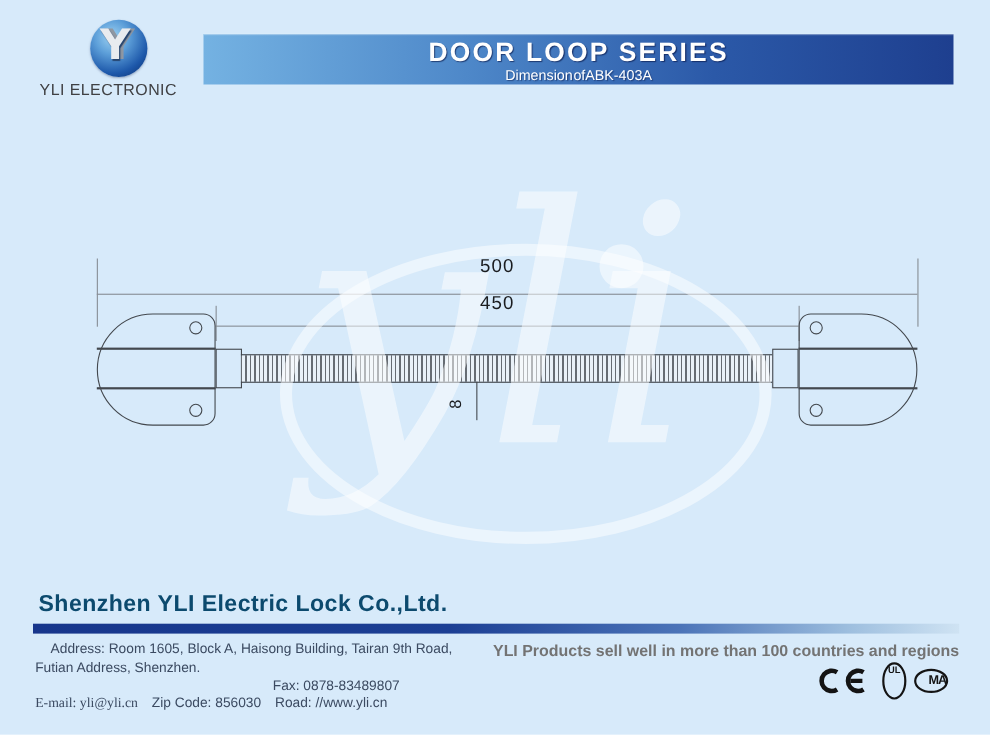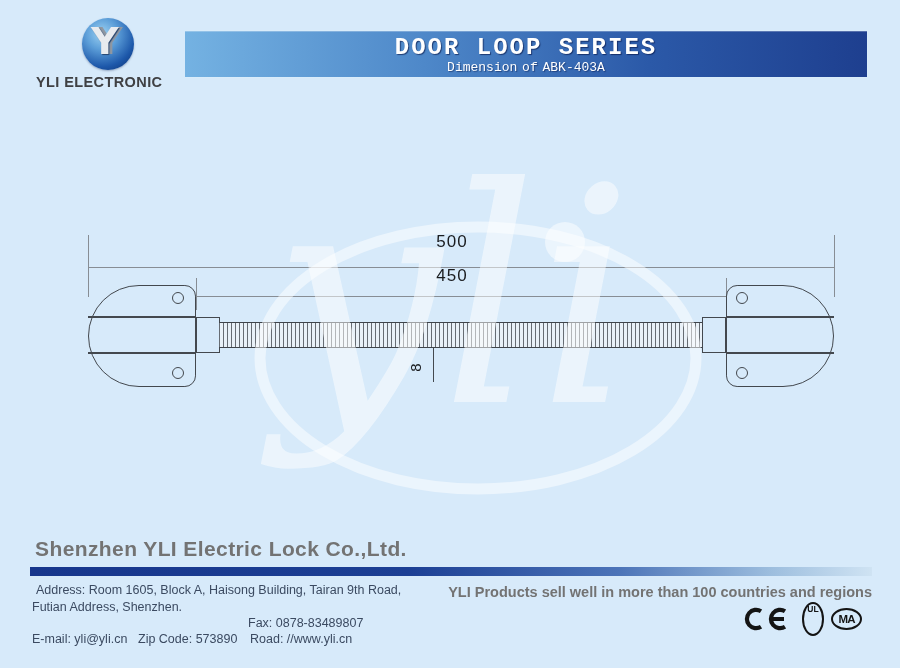--- a/index.html
+++ b/index.html
@@ -14,29 +14,29 @@
     border-radius:50%;
     background:radial-gradient(circle at 38% 30%, #9ed2f2 0%, #5d9fd9 32%, #1d58aa 68%, #082a68 100%);
     box-shadow:0 1px 2px rgba(20,40,90,.35);
   }
   .logo-sphere .y{ position:absolute; font-weight:bold; font-size:38px; line-height:1;
     top:4px; font-family:"DejaVu Sans", sans-serif;}
   .y-back{ left:13px; color:#8f97a2; }
   .y-front{ left:9px; color:#e8ebef; text-shadow:1px 1px 1px #26446e; }
   .logo-text{
     position:absolute; left:36px; top:74px; width:140px;
-    font-size:14.5px; font-weight:bold; color:#3f4043; letter-spacing:.4px;
+    font-size:14.5px; font-weight:normal; color:#3f4043; letter-spacing:.4px;
     white-space:nowrap;
   }
   .banner{
     position:absolute; left:185px; top:30px; width:683px; height:48px;
     background:linear-gradient(90deg,#74b2e2 0%, #4e88c9 35%, #2b59a8 68%, #1e3f8f 100%);
     border:1px solid #d9ecfa; border-left:none; box-sizing:border-box;
     box-shadow:inset 0 1px 0 rgba(255,255,255,.25);
-    text-align:center; color:#ffffff;font-family:Liberation Mono, monospace;
+    text-align:center; color:#ffffff;
   }
   .banner-title{
     margin-top:3px; font-size:24px; font-weight:bold; letter-spacing:2px;
     text-shadow:1px 1px 1px rgba(8,22,70,.65);
   }
   .banner-subtitle{ font-size:13px; word-spacing:-3px; margin-top:-1px;
     text-shadow:1px 1px 1px rgba(8,22,70,.5);}
   
   .dline{ position:absolute; background:#878d94; }
   .dark{ background:#44494f; }
@@ -64,21 +64,21 @@
     position:absolute; left:219px; top:322px; width:483px; height:26px;
     box-sizing:border-box;
     border-top:1.6px solid #3f444a; border-bottom:1.6px solid #3f444a;
     background:repeating-linear-gradient(90deg,#666c73 0px,#666c73 1.4px,#e9f1f8 1.4px,#e9f1f8 4px);
     z-index:2;
   }
   .watermark{ position:absolute; left:230px; top:150px; z-index:5; pointer-events:none; }
   
   .company{
     position:absolute; left:35px; top:537px; font-size:21px; font-weight:bold;
-    color:#737373; letter-spacing:.4px; z-index:12;
+    color:#0c4a6e; letter-spacing:.4px; z-index:12;
   }
   .divider-bar{
     position:absolute; left:30px; top:567px; width:842px; height:9px;
     background:linear-gradient(90deg,#17368c 0%, #1c3f94 45%, #4c74b8 70%, #9dbede 88%, #cfe3f3 100%);
     z-index:12;
   }
   .addr{ position:absolute; color:#3b4a61; font-size:12.5px; white-space:nowrap; z-index:12;}
   .slogan{
     position:absolute; left:430px; top:584px; width:442px; text-align:right;
     font-size:14.5px; font-weight:bold; color:#737373; z-index:12;
@@ -87,21 +87,21 @@
     position:absolute; left:640px; top:604px; width:222px; height:30px;
     display:flex; justify-content:flex-end; align-items:center; gap:7px; z-index:12;
   }
   .cert-ul{
     width:22px; height:34px; border:2.2px solid #141414; border-radius:50%;
     box-sizing:border-box; display:flex; align-items:flex-start; justify-content:center;
     font-size:8.5px; font-weight:bold; color:#141414;
   }
   .cert-ma{
     width:31px; height:22px; border:2.6px solid #141414; border-radius:50%;
-    box-sizing:border-box; display:flex; align-items:center; justify-content:center;
+    box-sizing:border-box; display:flex; align-items:center; justify-content:flex-end;
     font-size:11.5px; font-weight:bold; color:#141414; letter-spacing:-1px;
   }
 </style>
 </head>
 <body>
 
 <div class="page">
 
   <div class="logo-sphere">
     <span class="y y-back">Y</span>
@@ -144,25 +144,25 @@
 
   <svg class="watermark" width="500" height="360" viewBox="0 0 500 360">
     <ellipse cx="248" cy="208" rx="218" ry="131" fill="none" stroke="#ffffff" stroke-width="11" opacity="0.5"></ellipse>
     <circle cx="335" cy="92" r="20" fill="#ffffff" opacity="0.5"></circle>
     <text x="42" y="252" font-family="DejaVu Serif, serif" font-style="italic" font-size="300" fill="#ffffff" opacity="0.5">yli</text>
   </svg>
 
   <div class="company">Shenzhen YLI Electric Lock Co.,Ltd.</div>
   <div class="divider-bar"></div>
 
-  <div class="addr" style="left:36px;top:583px;">Address: Room 1605, Block A, Haisong Building, Tairan 9th Road,</div>
+  <div class="addr" style="left:46px;top:583px;">Address: Room 1605, Block A, Haisong Building, Tairan 9th Road,</div>
   <div class="addr" style="left:32px;top:600px;">Futian Address, Shenzhen.</div>
   <div class="addr" style="left:248px;top:616px;">Fax: 0878-83489807</div>
-  <div class="addr" style="left:32px;top:632px;">E-mail: yli@yli.cn</div>
-  <div class="addr" style="left:138px;top:632px;">Zip Code: 573890</div>
+  <div class="addr" style="left:32px;top:632px;font-family:Liberation Serif, serif;">E-mail: yli@yli.cn</div>
+  <div class="addr" style="left:138px;top:632px;">Zip Code: 856030</div>
   <div class="addr" style="left:250px;top:632px;">Road: //www.yli.cn</div>
 
   <div class="slogan">YLI Products sell well in more than 100 countries and regions</div>
 
   <div class="certs">
     <svg width="52" height="26" viewBox="0 0 52 26">
       <path d="M 18 5.2 A 9.2 9.2 0 1 0 18 20.8" fill="none" stroke="#141414" stroke-width="4.2"></path>
       <path d="M 42 5.2 A 9.2 9.2 0 1 0 42 20.8" fill="none" stroke="#141414" stroke-width="4.2"></path>
       <line x1="30" y1="13" x2="41" y2="13" stroke="#141414" stroke-width="4"></line>
     </svg>

